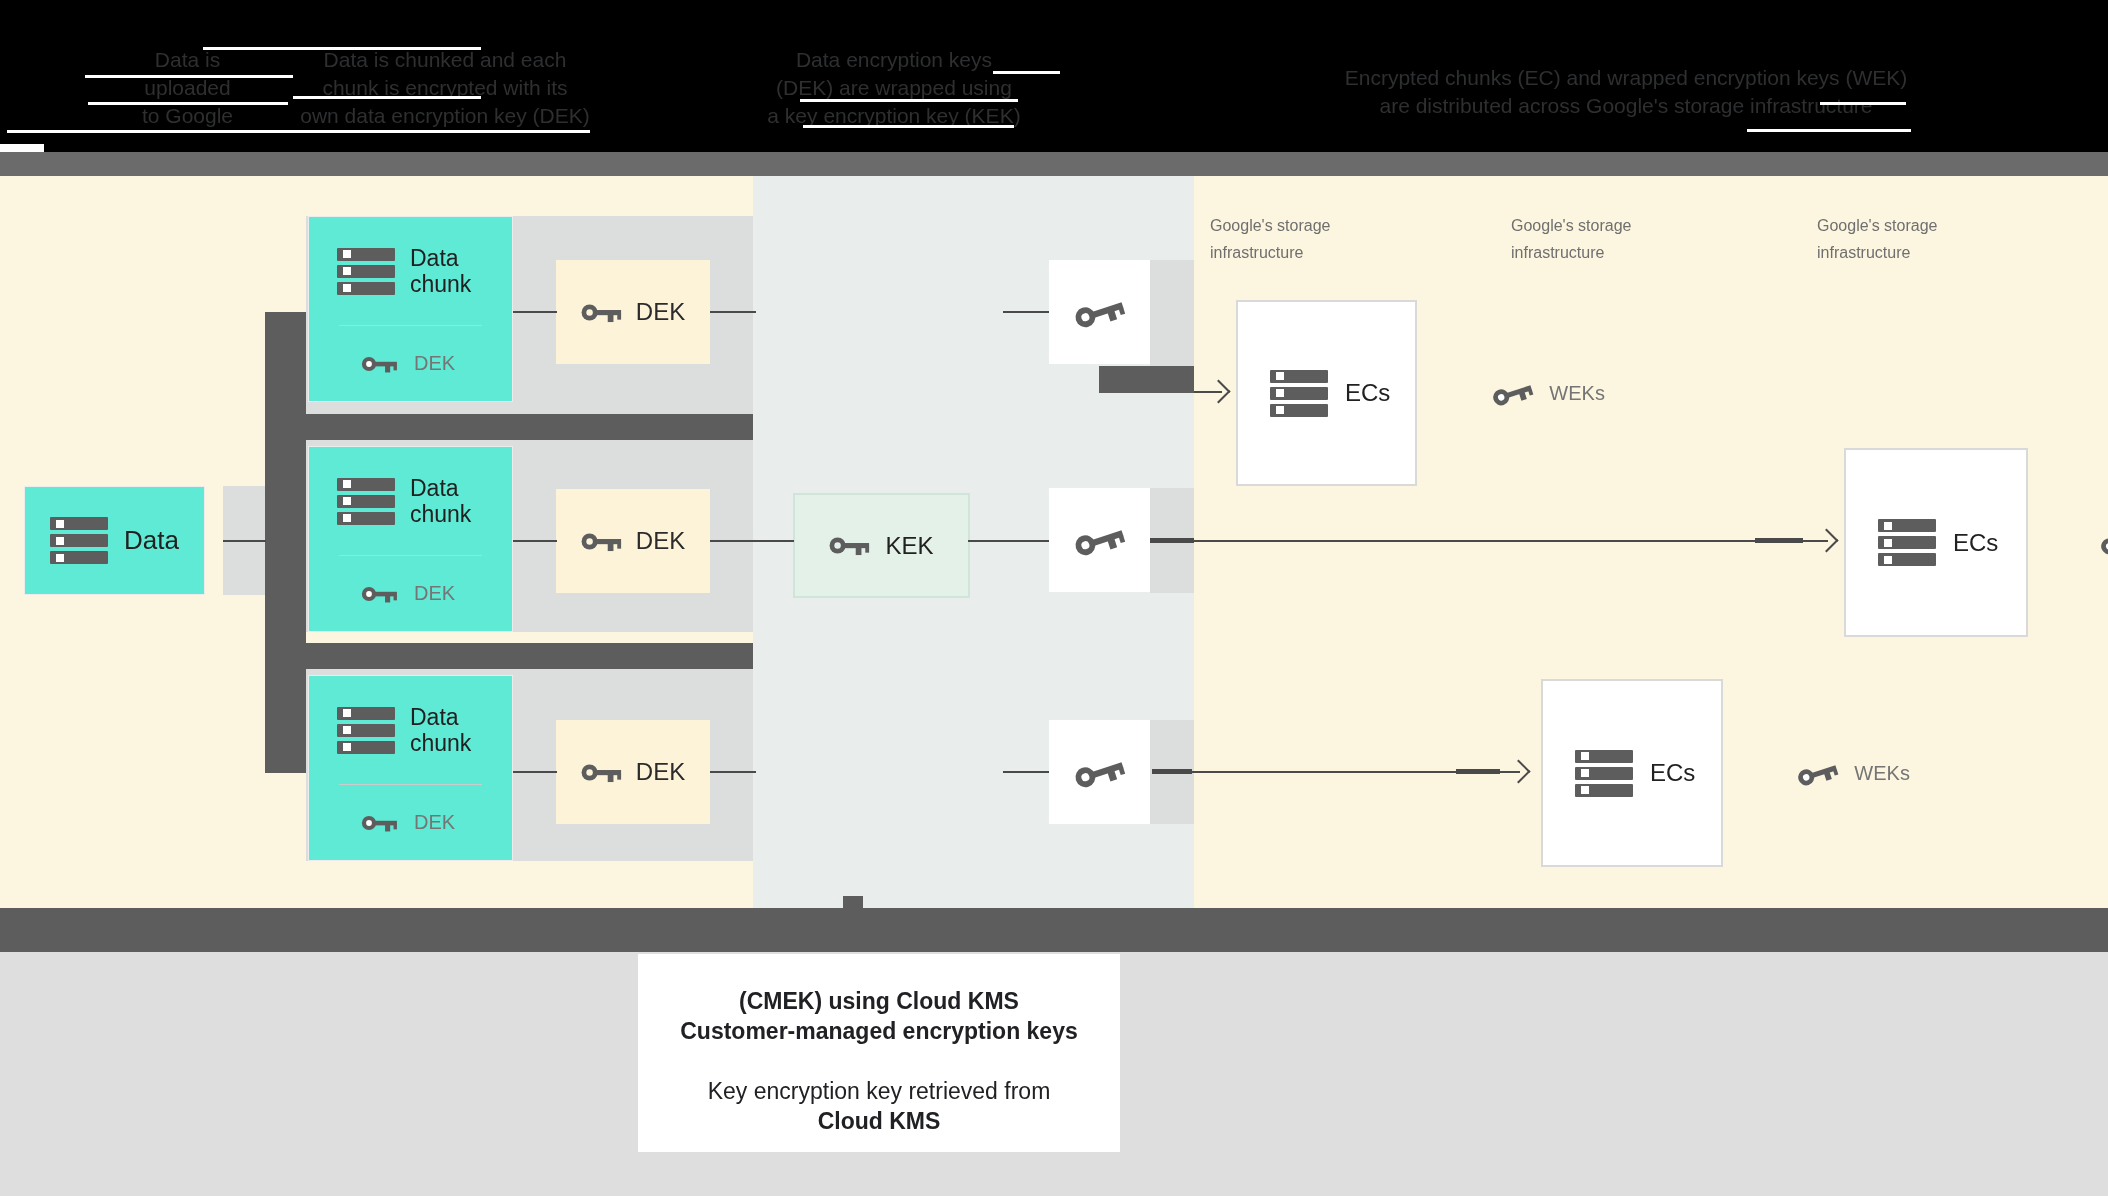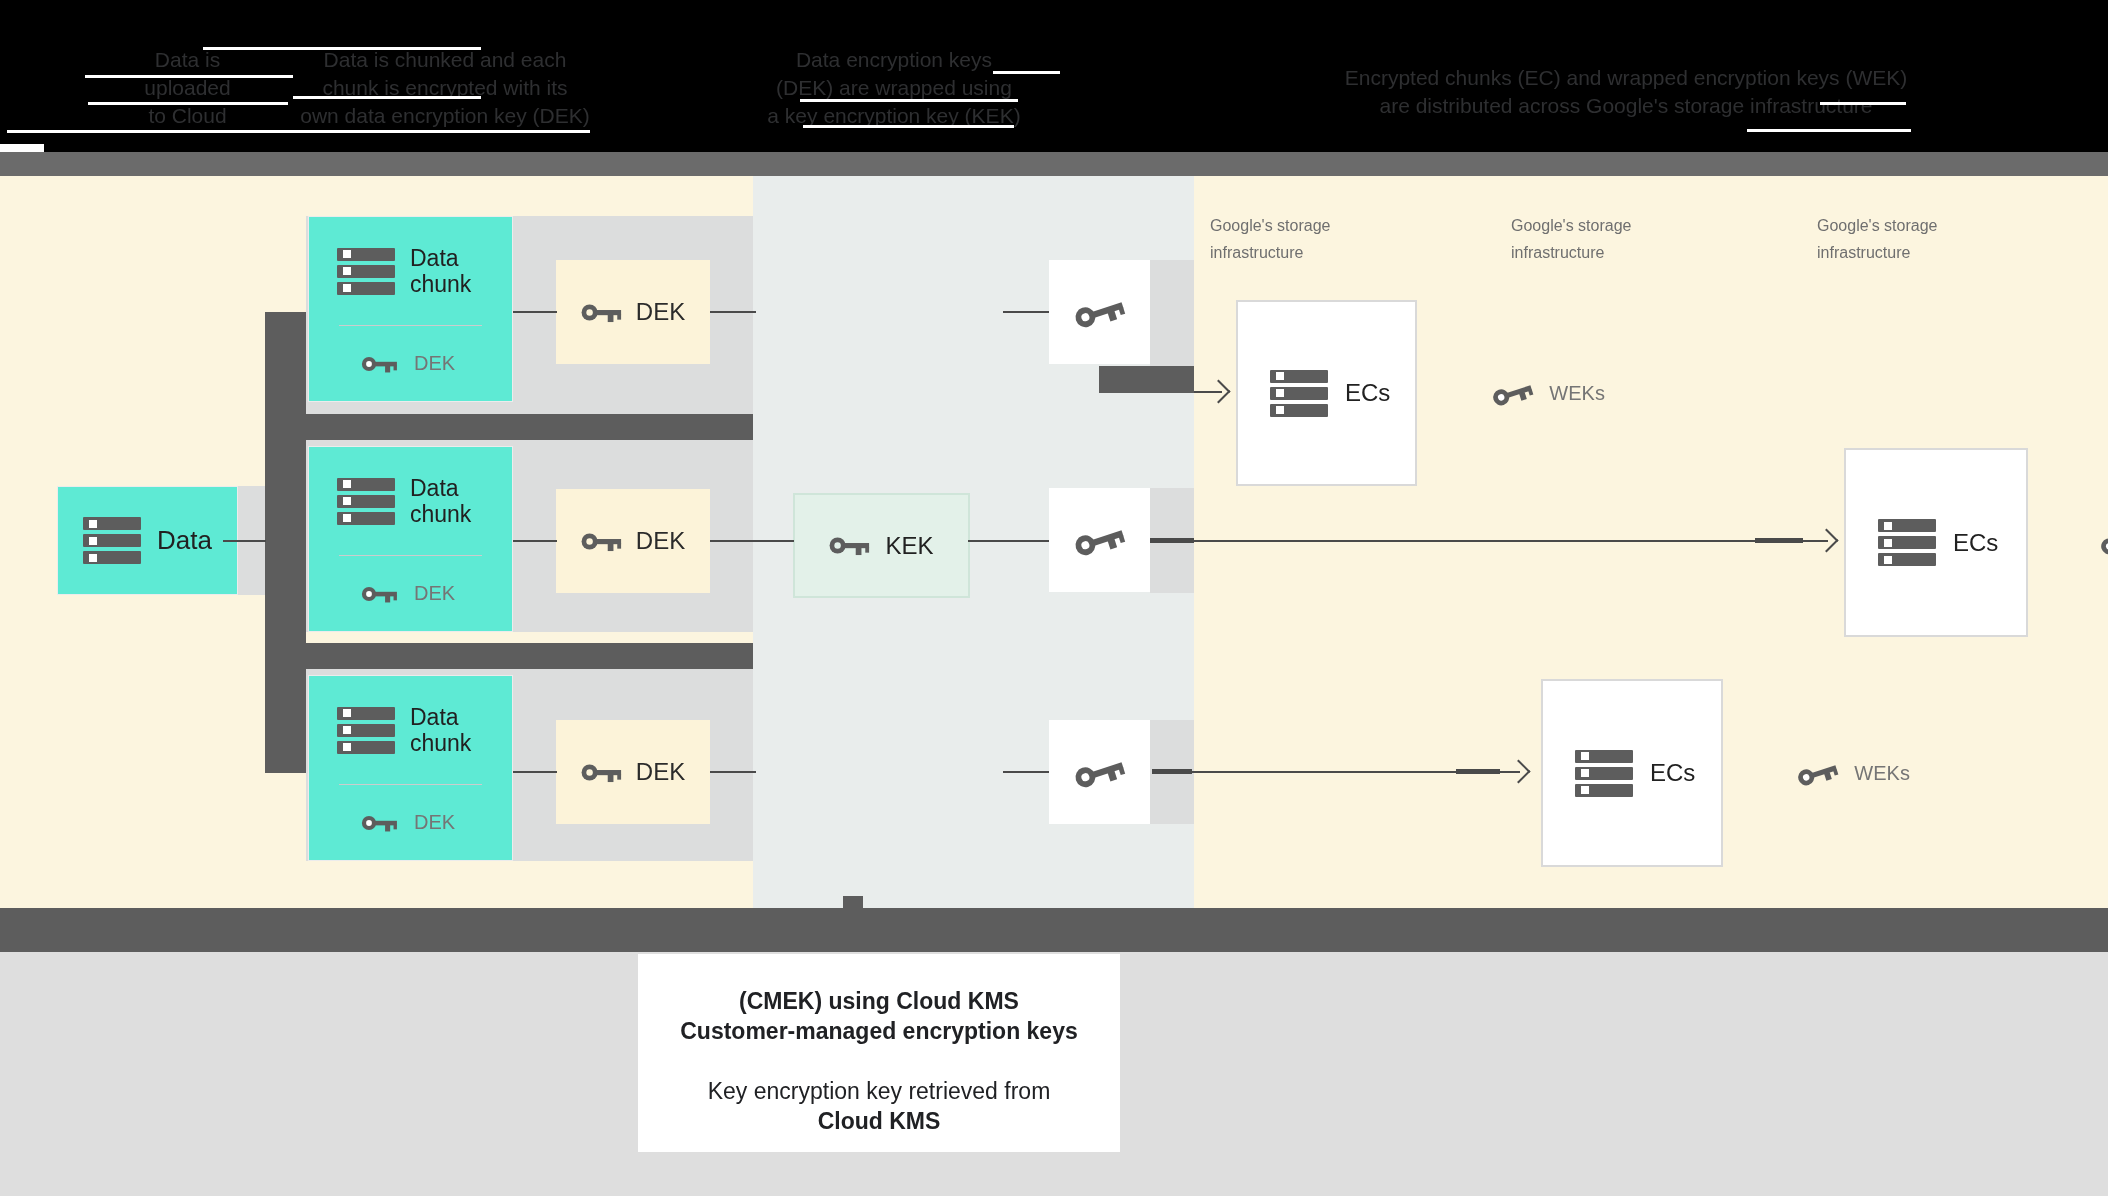--- a/index.html
+++ b/index.html
@@ -24,21 +24,21 @@
   
   .cream{left:0;top:176px;width:2108px;height:732px;background:var(--cream);}
   .column{left:753px;top:176px;width:441px;height:732px;background:var(--column);}
   .band{background:var(--band);}
   .darkrect{background:var(--dark);}
   .bottombar{left:0;top:908px;width:2108px;height:44px;background:var(--dark);}
   .bottomarea{left:0;top:952px;width:2108px;height:244px;background:var(--bottomgray);}
 
   
   .whitebox{background:#5eead4;border:1px solid #ececec;}
-  .databox{left:57px;top:486px;width:181px;height:109px;display:flex;align-items:center;justify-content:center;gap:16px;}
+  .databox{left:24px;top:486px;width:181px;height:109px;display:flex;align-items:center;justify-content:center;gap:16px;}
   .databox .lbl{font-size:26px;color:var(--darktext);}
 
   .chunkbox{width:205px;height:186px;display:flex;flex-direction:column;}
   .chunkbox .top{flex:0 0 108px;display:flex;align-items:center;gap:15px;padding-left:28px;}
   .chunkbox .top .lbl{font-size:23px;line-height:26px;color:var(--darktext);width:78px;}
   .divider{height:1px;background:#cccccc;margin:0 30px;}
   .keyrow{flex:1;display:flex;align-items:center;gap:15px;padding-left:52px;}
   .keyrow .lbl{font-size:20px;color:var(--graytext);}
 
   .dekbox{width:154px;height:104px;background:#fcf3d9;display:flex;align-items:center;justify-content:center;gap:13px;}
@@ -93,21 +93,21 @@
   </defs>
 </svg>
 
 <div class="stage">
 
   <div class="abs hdr"></div>
 
   <div class="abs hdr-col" style="left:70px;top:46px;width:235px;">
     <div>Data is</div>
     <div>uploaded</div>
-    <div>to Cloud</div>
+    <div>to Google</div>
   </div>
   <div class="abs hdr-col" style="left:758px;top:46px;width:272px;">
     <div>Data encryption keys</div>
     <div>(DEK) are wrapped using</div>
     <div>a key encryption key (KEK)</div>
   </div>
   <div class="abs hdr-col" style="left:295px;top:46px;width:300px;">
     <div>Data is chunked and each</div>
     <div>chunk is encrypted with its</div>
     <div>own data encryption key (DEK)</div>

